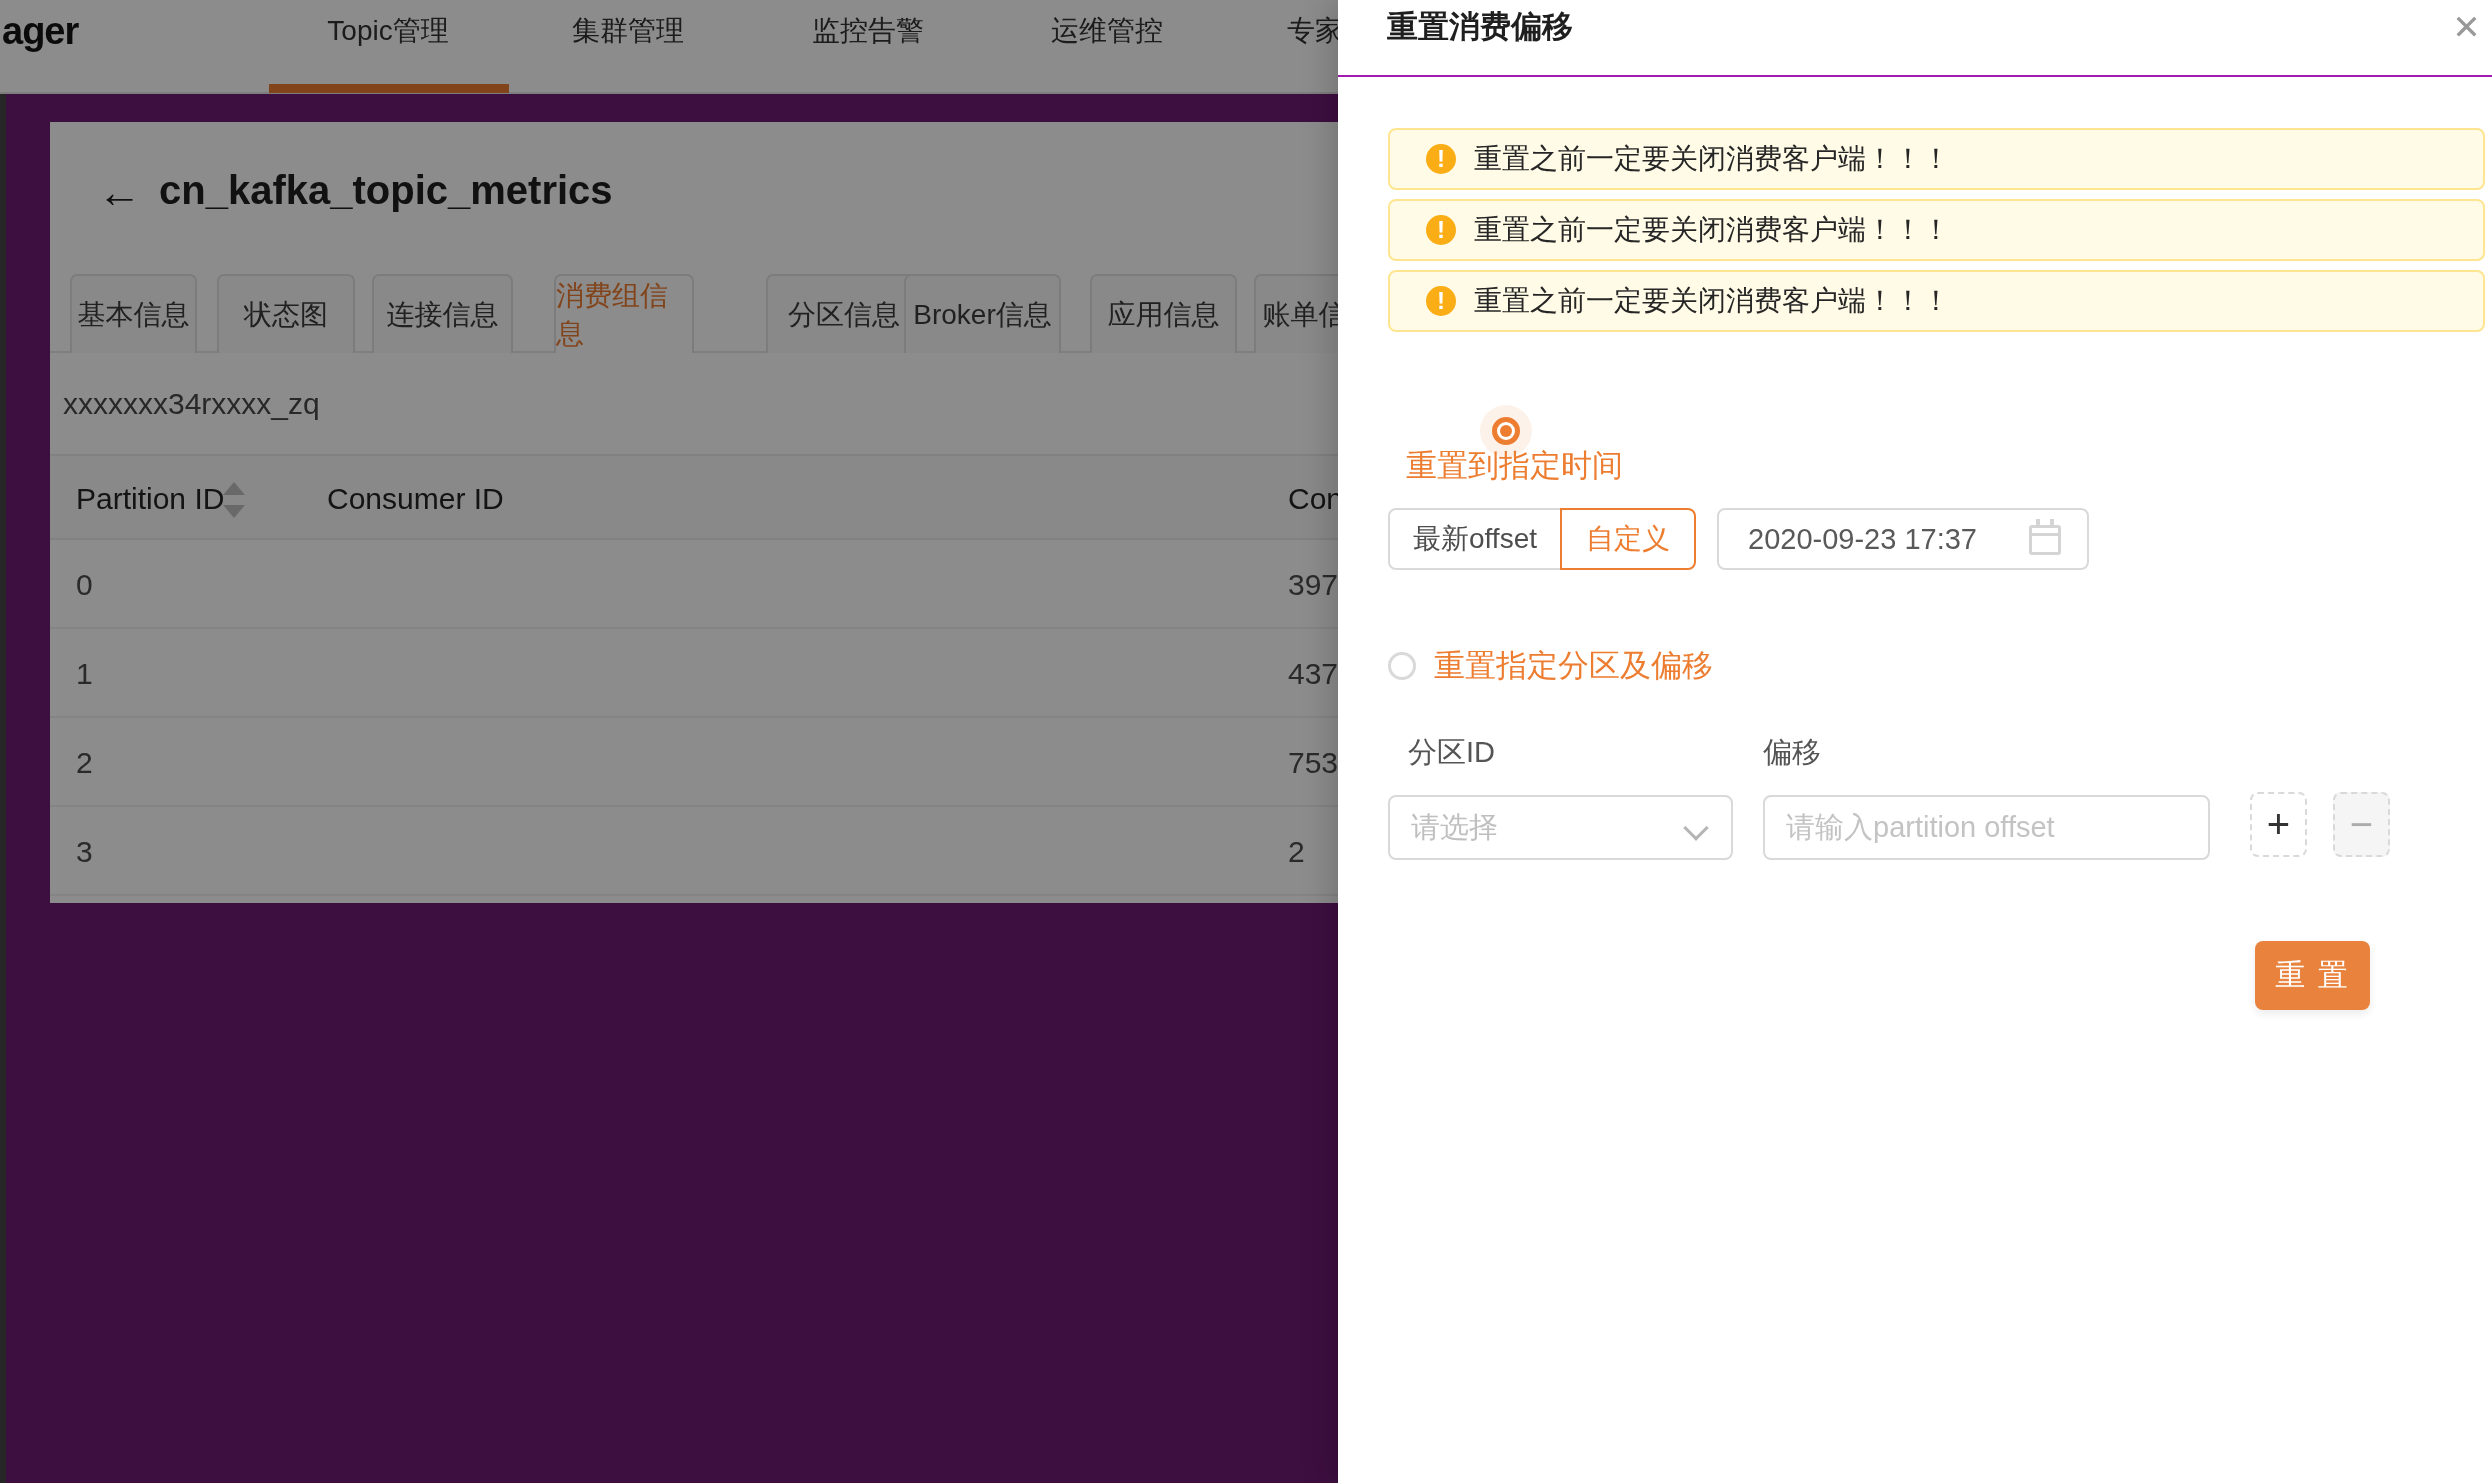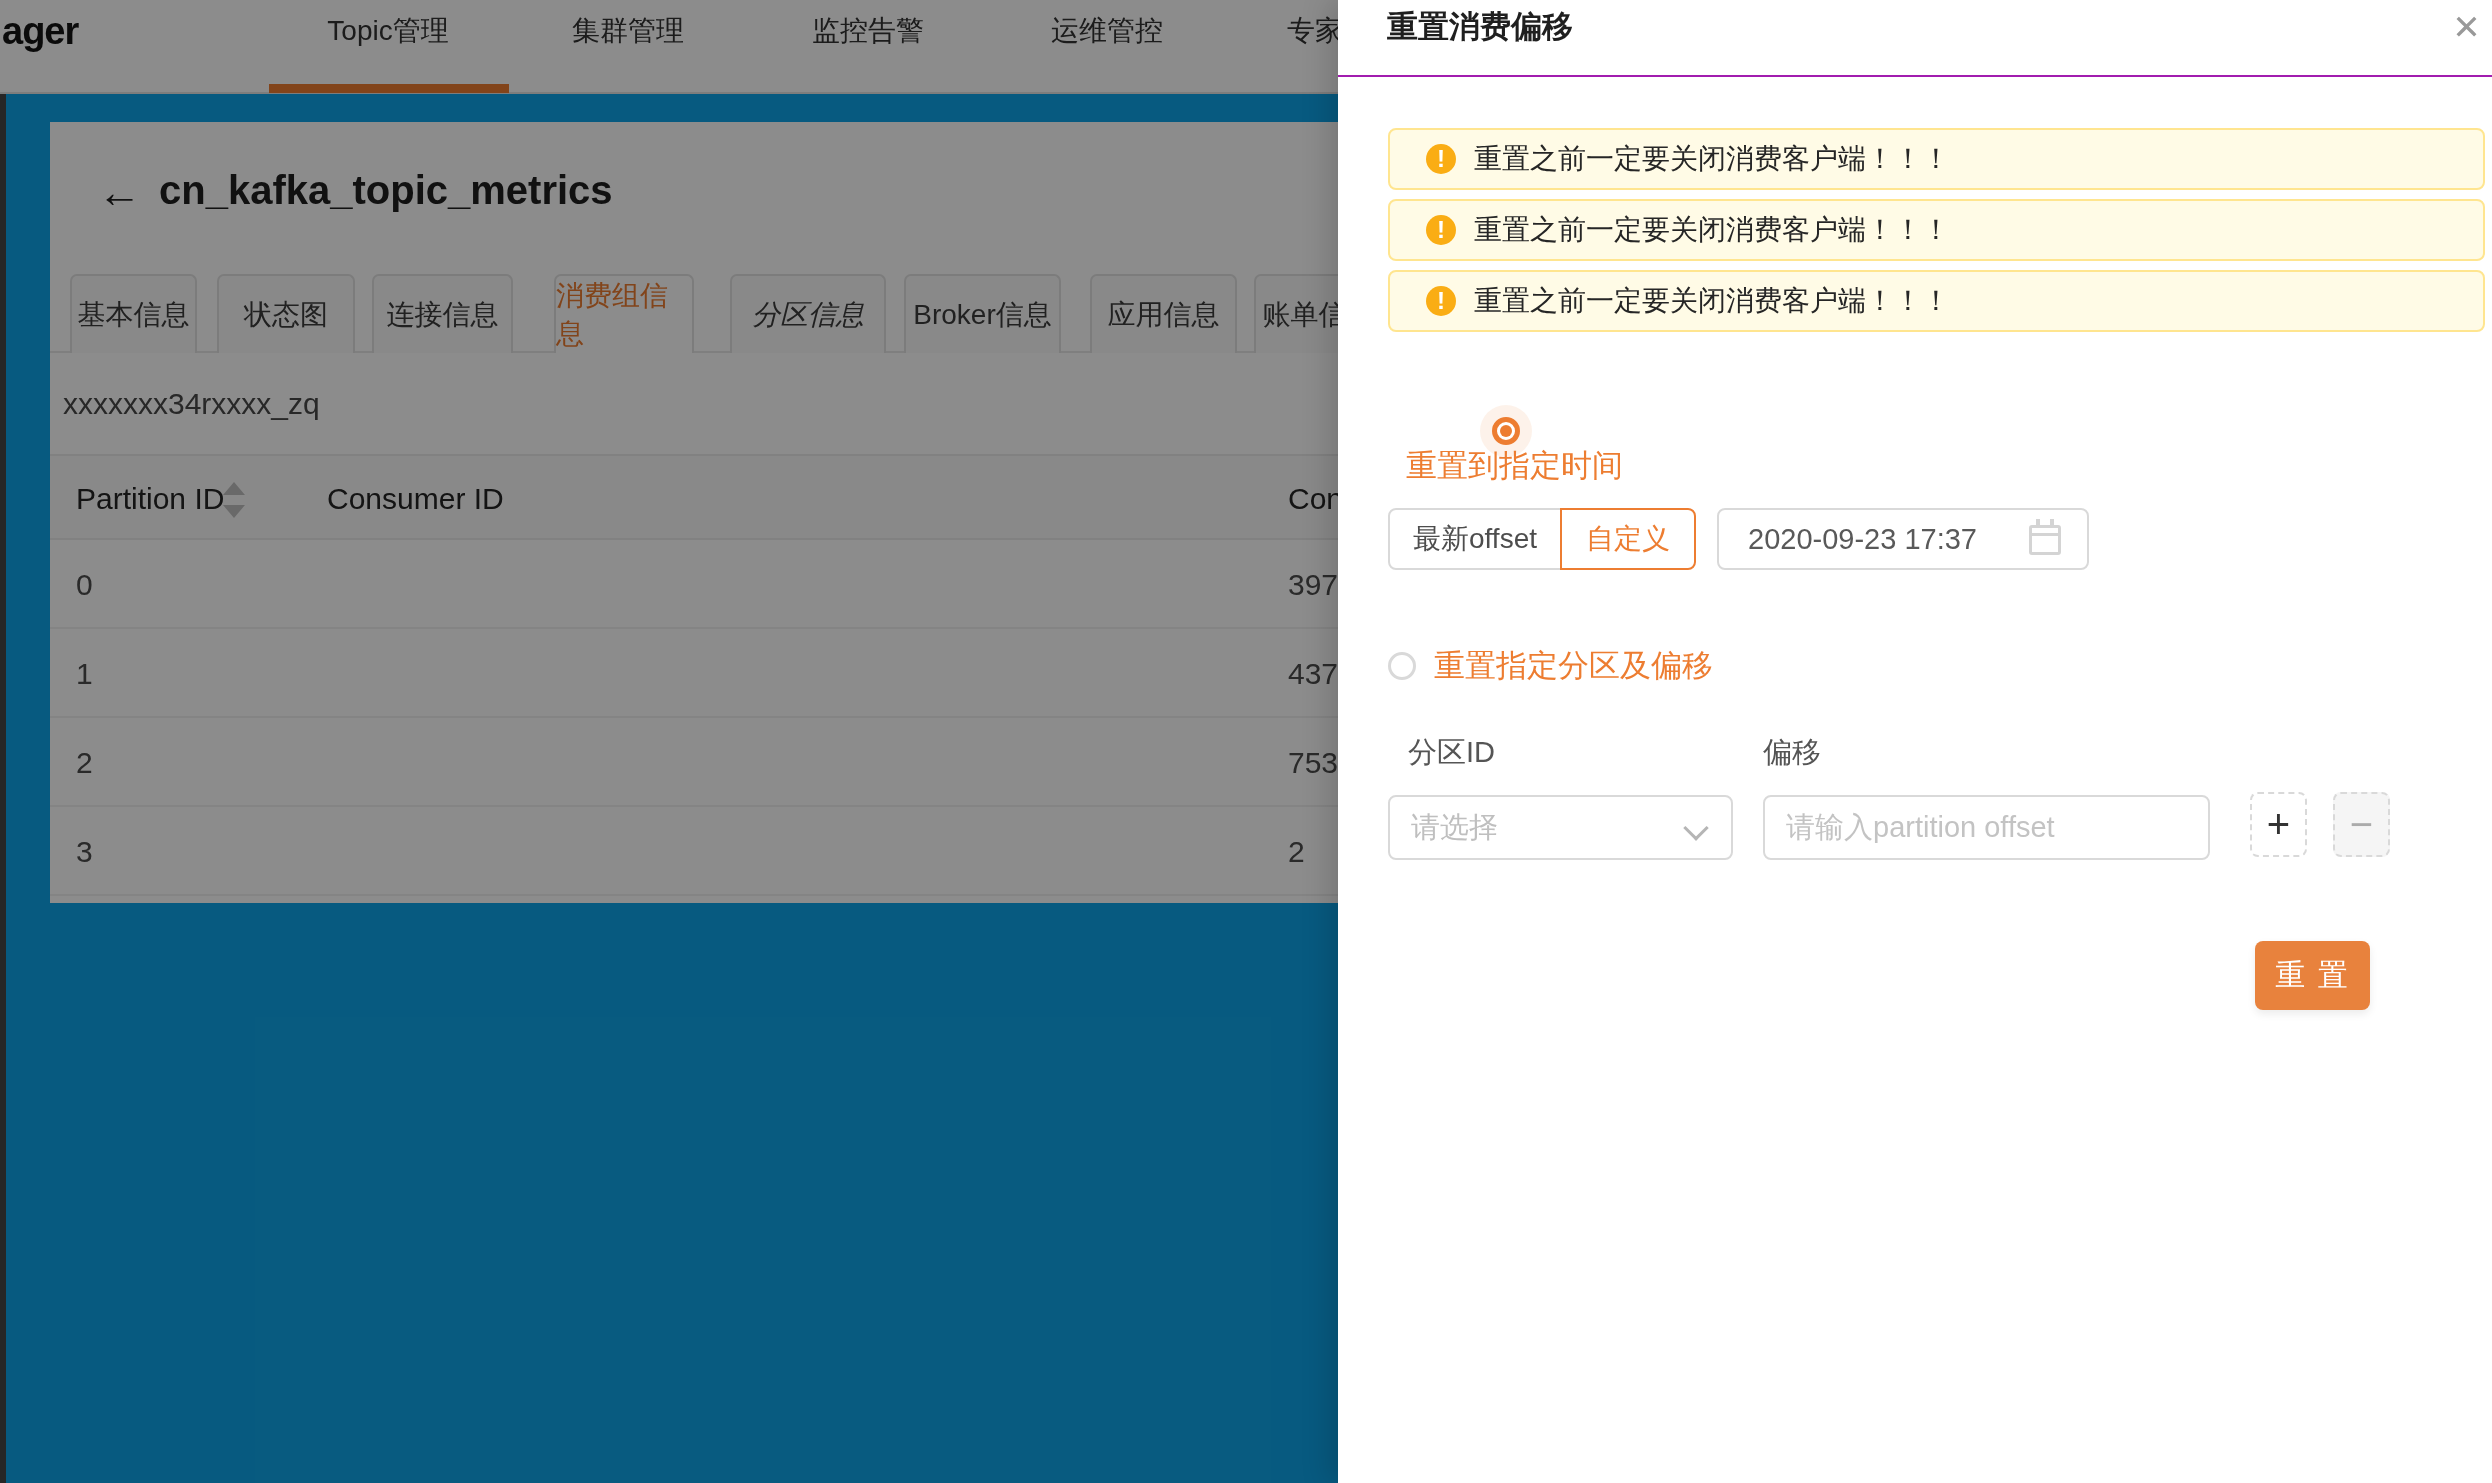--- a/index.html
+++ b/index.html
@@ -1,18 +1,18 @@
 <!DOCTYPE html>
 <html><head>
 <meta charset="utf-8">
 <style>
   * { margin:0; padding:0; box-sizing:border-box; }
   html,body { width:2493px; height:1483px; overflow:hidden; }
   body { font-family:"Liberation Sans","DejaVu Sans",sans-serif; background:#f0f2f5; }
-  #screen { position:relative; width:2493px; height:1483px; background:#0ea5e9; overflow:hidden; }
+  #screen { position:relative; width:2493px; height:1483px; background:#701a75; overflow:hidden; }
 
   
   .topbar { position:absolute; left:0; top:0; width:2493px; height:94px; background:#fff; border-bottom:2px solid #e4e4e4; z-index:1; }
   .logo { position:absolute; left:2px; top:10px; font-size:38px; font-weight:700; color:#141414; letter-spacing:-1px; }
   .nav-item { position:absolute; top:0; height:61px; line-height:61px; font-size:28px; color:#333; white-space:nowrap; transform:translateX(-50%); cursor:pointer; }
   .nav-item.no-center { transform:none; }
   .nav-underline { position:absolute; left:269px; top:84px; width:240px; height:9px; background:#ed7d31; }
 
   
   .left-strip { position:absolute; left:0; top:94px; width:6px; height:1389px; background:#454545; }
@@ -104,21 +104,21 @@
 
   <div class="card">
     <div class="back-arrow">←</div>
     <div class="page-title">cn_kafka_topic_metrics</div>
 
     <div class="tabs">
       <div class="tab" style="left:20px;width:127px;">基本信息</div>
       <div class="tab" style="left:167px;width:138px;">状态图</div>
       <div class="tab" style="left:322px;width:141px;">连接信息</div>
       <div class="tab active" style="left:504px;width:140px;">消费组信息</div>
-      <div class="tab" style="left:680px;width:156px;font-style:italic;">分区信息</div>
+      <div class="tab" style="left:716px;width:156px;">分区信息</div>
       <div class="tab" style="left:854px;width:157px;">Broker信息</div>
       <div class="tab" style="left:1040px;width:147px;">应用信息</div>
       <div class="tab" style="left:1204px;width:129px;">账单信息</div>
     </div>
 
     <div class="group-name">xxxxxxx34rxxxx_zq</div>
 
     <div class="table">
       <div class="thead">
         <div class="th c1">Partition ID</div>

